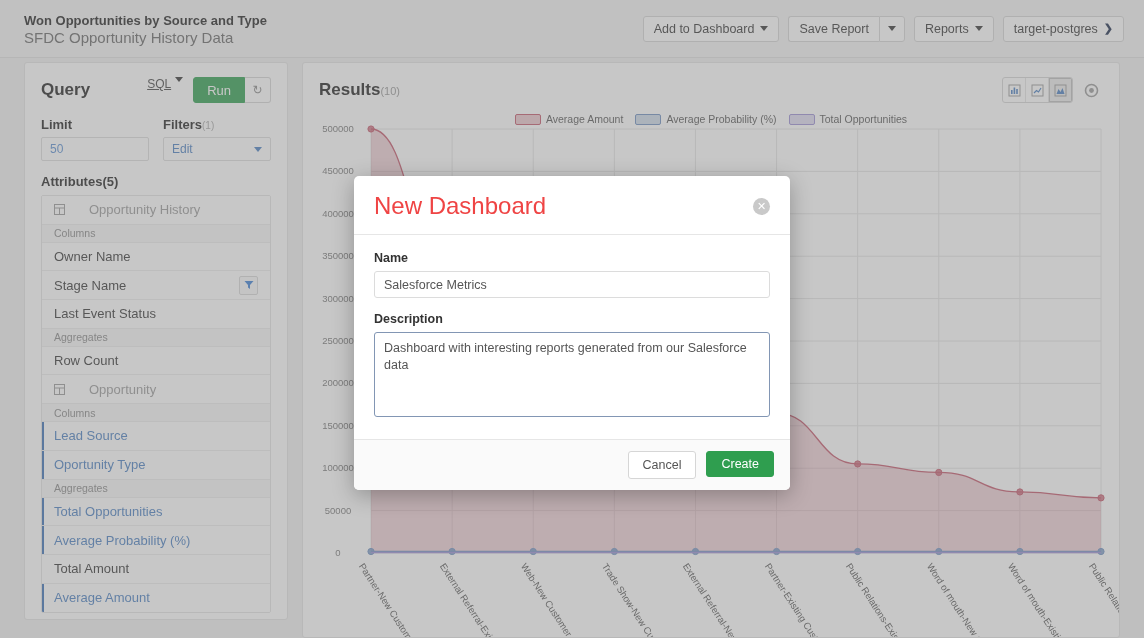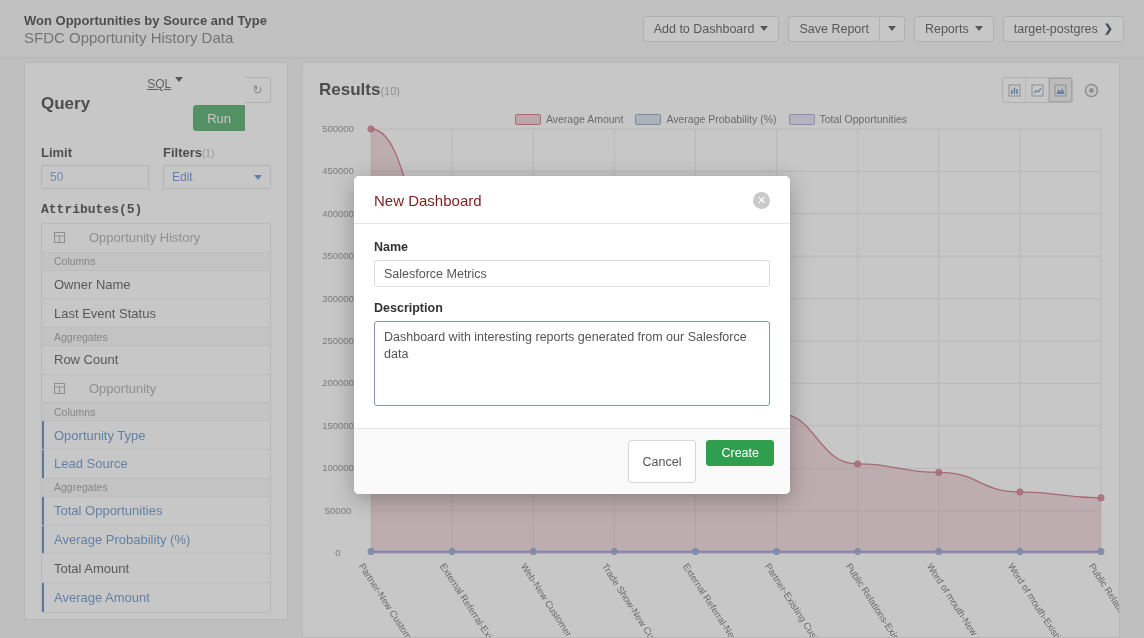--- a/index.html
+++ b/index.html
@@ -40,21 +40,21 @@
   }
   #query-panel{ left:24px; top:62px; width:264px; height:558px; overflow:hidden;}
   #results-panel{ left:302px; top:62px; width:818px; height:576px; overflow:hidden;}
   .panel-head{ display:flex; align-items:center; justify-content:space-between; padding:14px 16px 8px 16px;}
   .panel-title{ font-size:17px; font-weight:bold; color:#222; }
   .panel-count{ font-size:11px; color:#999; font-weight:normal; }
   .sql-link{ font-size:12px; color:#444; text-decoration:underline; cursor:pointer; }
   .run-btn{
     background:#2f9e4f; color:#fff; border:1px solid #2f9e4f;
     border-radius:3px 0 0 3px; height:26px; padding:0 13px; font-size:13px;
-    display:inline-flex; align-items:center; cursor:pointer;margin-top:28px;
+    display:inline-flex; align-items:center; cursor:pointer;
   }
   .refresh-btn{
     background:#fff; border:1px solid #d6d6d6; border-left:none;
     border-radius:0 3px 3px 0; height:26px; width:26px;
     display:inline-flex; align-items:center; justify-content:center; cursor:pointer;
     color:#888; font-size:12px;
   }
   .qbody{ padding:0 16px; }
   .field-row{ display:flex; gap:14px; margin-top:6px;}
   .field{ flex:1; }
@@ -63,21 +63,21 @@
   .input{
     width:100%; height:24px; border:1px solid #dcdcdc; border-radius:2px;
     font-size:12px; color:#5b8fd1; padding:2px 8px; background:#fff;
     display:flex; align-items:center;
   }
   .select{
     width:100%; height:24px; border:1px solid #dcdcdc; border-radius:2px;
     font-size:12px; color:#4a7fc1; padding:0 8px; background:#fff;
     display:flex; align-items:center; justify-content:space-between; cursor:pointer;
   }
-  .sec-label{ font-size:13px; font-weight:bold; color:#222; margin:13px 0 6px 0;font-family:Liberation Mono, monospace;}
+  .sec-label{ font-size:13px; font-weight:bold; color:#222; margin:13px 0 6px 0;}
   .attr-list{ border:1px solid #e3e3e3; border-radius:2px; overflow:hidden; }
   .attr-item{
     height:28.7px; display:flex; align-items:center; padding:0 12px;
     font-size:13px; color:#333; border-bottom:1px solid #ededed;
     background:#fff; cursor:pointer; position:relative;
   }
   .attr-item:last-child{ border-bottom:none; }
   .attr-table{ color:#9a9a9a; background:#fff; gap:24px; }
   .attr-sub{ font-size:10.5px; color:#888; background:#f7f7f7; height:18px; cursor:default;}
   .attr-sel{ color:#4a7fc1; }
@@ -101,32 +101,32 @@
   }
   .ytick{ position:absolute; font-size:9.5px; color:#777; text-align:center; width:46px;}
   
   #overlay{ position:absolute; inset:0; background:rgba(130,130,130,0.45); }
   #modal{
     position:absolute; left:354px; top:176px; width:436px;
     background:#fff; border-radius:5px; box-shadow:0 5px 22px rgba(0,0,0,.28);
     overflow:hidden;
   }
   .m-head{ padding:16px 20px 14px 20px; border-bottom:1px solid #e6e6e6; display:flex; align-items:center; justify-content:space-between;}
-  .m-title{ font-size:15px; color:#7f1d1d; }
+  .m-title{ font-size:24px; color:#ef4444; }
   .m-close{ width:17px;height:17px;border-radius:50%;background:#c9c9c9;color:#fff;font-size:11px;
             display:flex;align-items:center;justify-content:center; cursor:pointer; line-height:1;}
   .m-body{ padding:16px 20px 18px 20px;}
   .m-label{ font-size:12.5px; font-weight:bold; color:#333; margin-bottom:6px;}
   .m-input{ width:100%; height:27px; border:1px solid #dcdcdc; border-radius:3px; padding:4px 9px;
             font-size:12.5px; color:#555; font-family:"Liberation Sans", sans-serif; background:#fff;}
   .m-textarea{ width:100%; height:85px; border:1px solid #8296b4; border-radius:3px; padding:7px 9px;
             font-size:12.5px; color:#555; font-family:"Liberation Sans", sans-serif; resize:none; background:#fff;
             line-height:1.35;}
   .m-foot{ border-top:1px solid #e6e6e6; background:#fafafa; padding:11px 16px; display:flex; justify-content:flex-end; gap:10px;}
-  .btn-cancel{ background:#fff; border:1px solid #d6d6d6; border-radius:3px; height:43px; padding:0 14px; font-size:12.5px; color:#555; cursor:pointer;}
+  .btn-cancel{ background:#fff; border:1px solid #d6d6d6; border-radius:3px; height:28px; padding:0 14px; font-size:12.5px; color:#555; cursor:pointer;}
   .btn-create{ background:#2f9e4f; border:1px solid #2f9e4f; border-radius:3px; height:26px; padding:0 14px; font-size:12.5px; color:#fff; cursor:pointer;}
 </style>
 </head>
 <body>
 
 <div class="topbar">
   <div class="title-wrap">
     <div class="page-title">Won Opportunities by Source and Type</div>
     <div class="page-subtitle">SFDC Opportunity History Data</div>
   </div>
@@ -201,40 +201,48 @@
             <line x1="0.5" y1="4" x2="10.5" y2="4" stroke="#9a9a9a"></line>
             <line x1="5.5" y1="4" x2="5.5" y2="10.5" stroke="#9a9a9a"></line>
           </svg>
           <span>Opportunity History</span>
         </div>
         <div class="attr-item attr-sub">Columns</div>
         <div class="attr-item">
           <span>Owner Name</span>
         </div>
         <div class="attr-item">
+          <span>Stage Name</span>
+          <span class="funnel">
+            <svg width="10" height="10" viewBox="0 0 10 10">
+              <path d="M0.5,1 L9.5,1 L6,5 L6,9 L4,7.6 L4,5 Z" fill="#3b7fd4"></path>
+            </svg>
+          </span>
+        </div>
+        <div class="attr-item">
           <span>Last Event Status</span>
         </div>
         <div class="attr-item attr-sub">Aggregates</div>
         <div class="attr-item">
           <span>Row Count</span>
         </div>
         <div class="attr-item attr-table">
           <svg width="11" height="11" viewBox="0 0 11 11">
             <rect x="0.5" y="0.5" width="10" height="10" fill="none" stroke="#9a9a9a"></rect>
             <line x1="0.5" y1="4" x2="10.5" y2="4" stroke="#9a9a9a"></line>
             <line x1="5.5" y1="4" x2="5.5" y2="10.5" stroke="#9a9a9a"></line>
           </svg>
           <span>Opportunity</span>
         </div>
         <div class="attr-item attr-sub">Columns</div>
         <div class="attr-item attr-sel">
+          <span>Lead Source</span>
+        </div>
+        <div class="attr-item attr-sel">
           <span>Oportunity Type</span>
-        </div>
-        <div class="attr-item attr-sel">
-          <span>Lead Source</span>
         </div>
         <div class="attr-item attr-sub">Aggregates</div>
         <div class="attr-item attr-sel">
           <span>Total Opportunities</span>
         </div>
         <div class="attr-item attr-sel">
           <span>Average Probability (%)</span>
         </div>
         <div class="attr-item">
           <span>Total Amount</span>

